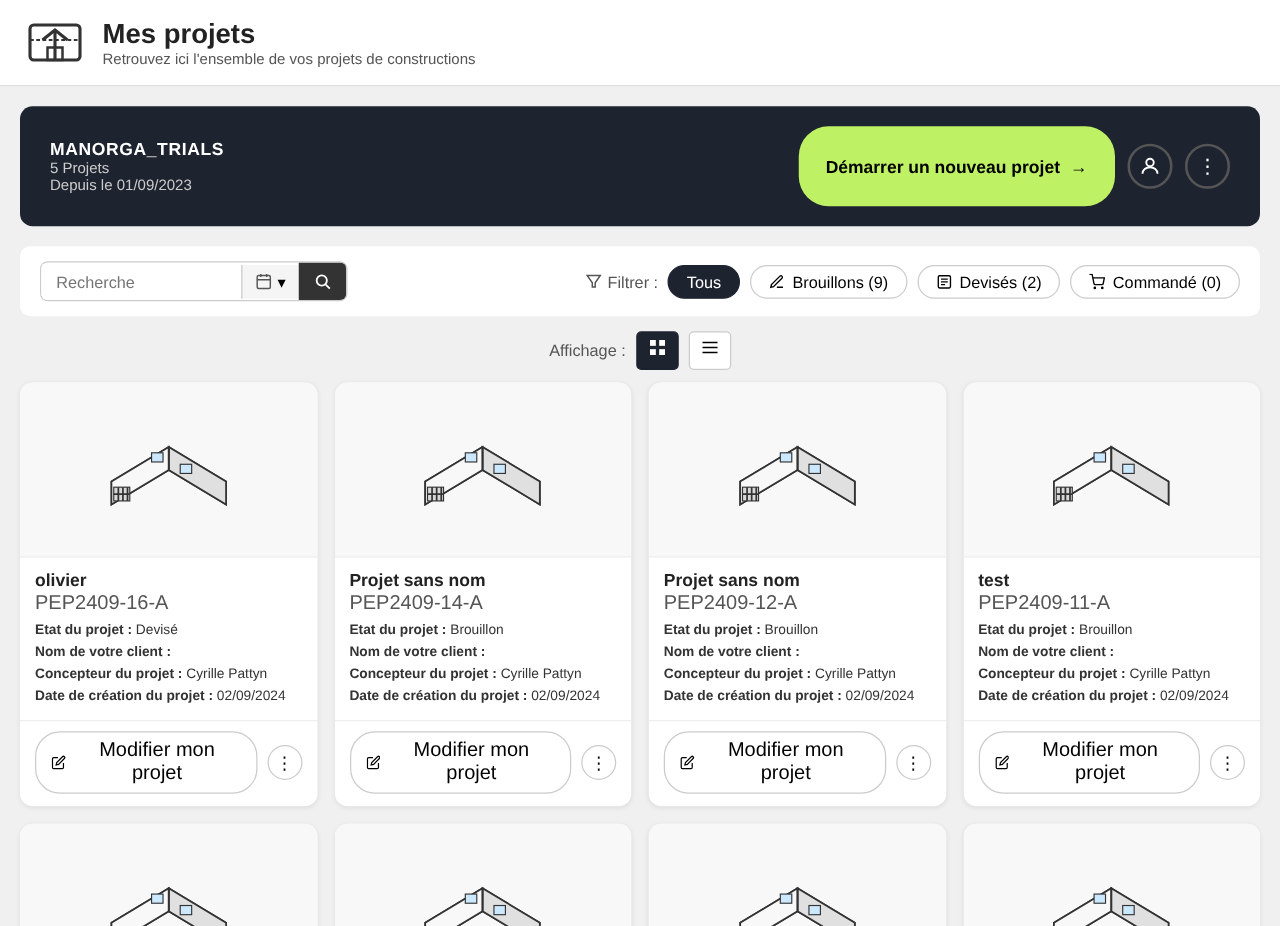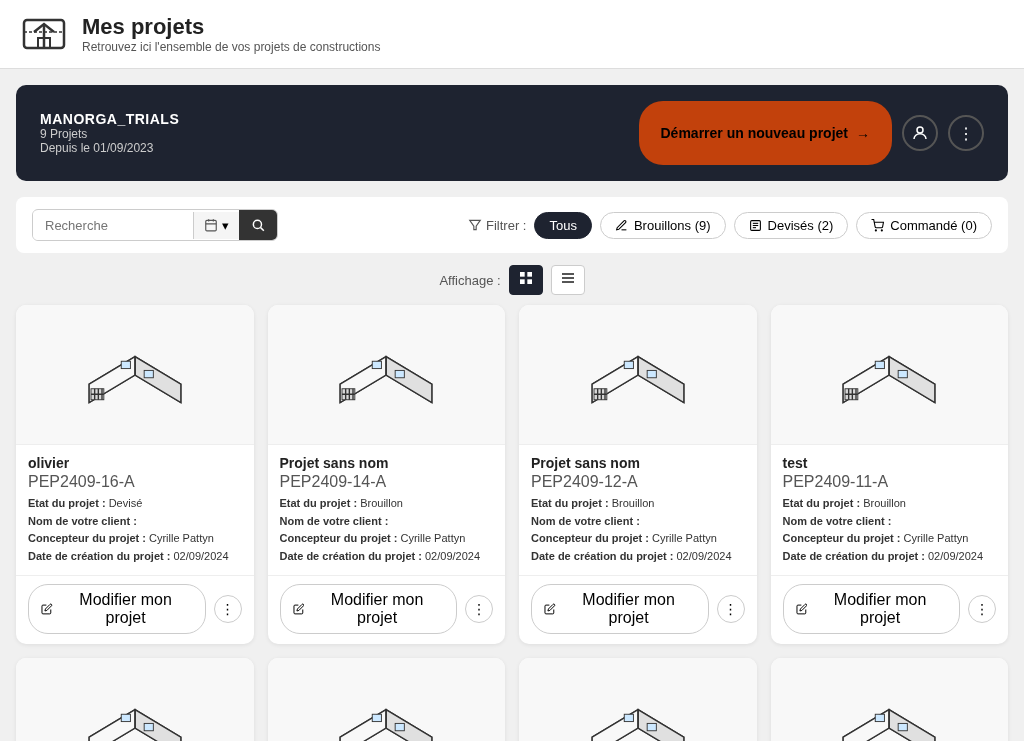--- a/index.html
+++ b/index.html
@@ -27,21 +27,21 @@
       align-items: center;
       padding: 16px 24px;
       margin: 16px;
       border-radius: 10px;
       justify-content: space-between;
     }
     .banner-info h2 { font-size: 14px; font-weight: bold; letter-spacing: 0.5px; }
     .banner-info p { font-size: 12px; color: #ccc; }
     .banner-right { display: flex; align-items: center; gap: 10px; }
     .btn-new-project {
-      background: #c2410c;
+      background: #bef264;
       color: #000;
       border: none;
       border-radius: 24px;
       padding: 24px 22px;
       font-size: 14px;
       font-weight: bold;
       cursor: pointer;
       display: flex;
       align-items: center;
       gap: 8px;
@@ -239,21 +239,21 @@
   </svg>
   <div class="header-title">
     <h1>Mes projets</h1>
     <p>Retrouvez ici l'ensemble de vos projets de constructions</p>
   </div>
 </div>
 
 <div class="banner">
   <div class="banner-info">
     <h2>MANORGA_TRIALS</h2>
-    <p>9 Projets</p>
+    <p>5 Projets</p>
     <p>Depuis le 01/09/2023</p>
   </div>
   <div class="banner-right">
     <button class="btn-new-project">
       <span>Démarrer un nouveau projet</span>
       <span>→</span>
     </button>
     <div class="icon-btn">
       <svg width="18" height="18" viewBox="0 0 24 24" fill="none" stroke="currentColor" stroke-width="2">
           <circle cx="12" cy="8" r="4"></circle>

